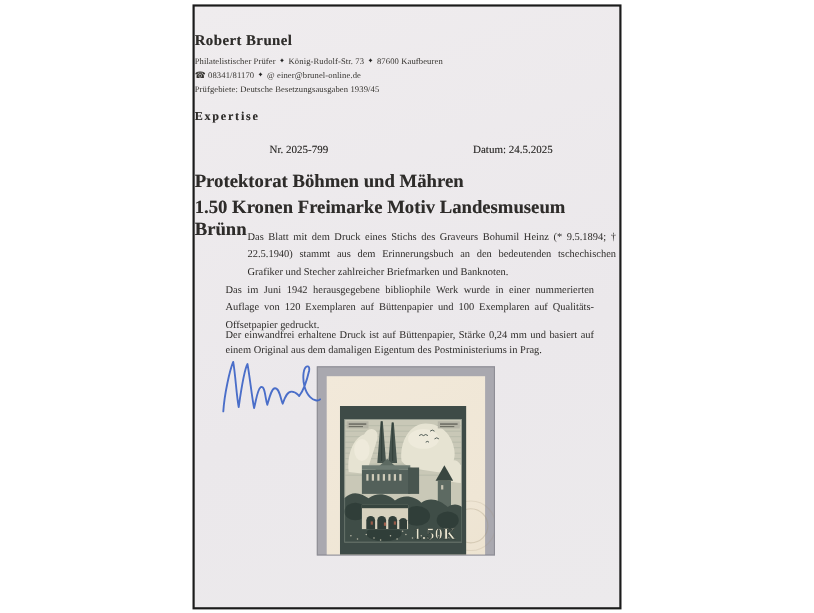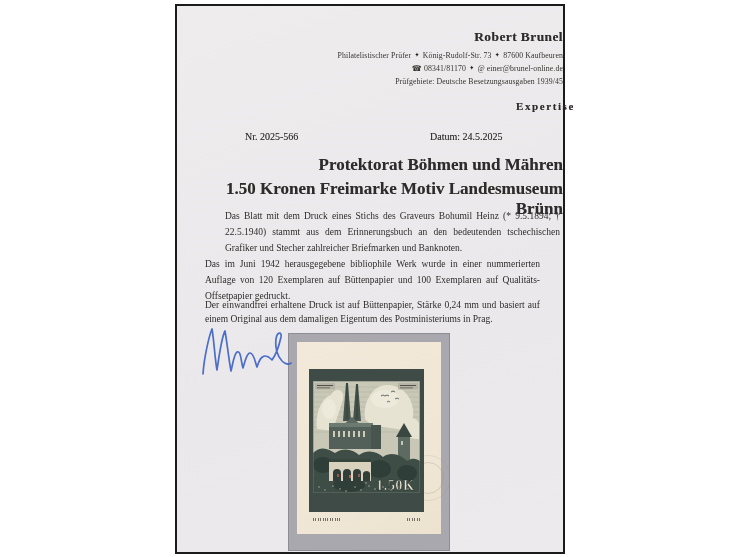--- a/index.html
+++ b/index.html
@@ -6,47 +6,47 @@
   body{background:#ffffff;font-family:"Liberation Serif", serif;}
   .page{position:relative;width:740px;height:557px;background:#ffffff;overflow:hidden;}
 
   .certificate{
     position:absolute;left:175px;top:4px;width:390px;height:550px;
     box-sizing:border-box;border:2px solid #1b1b1b;
     background:linear-gradient(160deg,#efecee 0%,#ebe8eb 60%,#eceaec 100%);
   }
   .certificate *{box-sizing:border-box;}
   .abs{position:absolute;}
-  .ctr{left:0;width:100%;text-align:right;padding-left:12px;}
+  .ctr{left:0;width:100%;text-align:left;}
   .txt{color:#2e2c2a;text-shadow:0 0 .4px rgba(40,40,40,.45);}
 
   .name{top:23px;font-size:13.5px;font-weight:bold;letter-spacing:.4px;}
   .small-line{font-size:7.8px;letter-spacing:.1px;color:#35332f;}
   .addr{top:45px;}
   .contact{top:58px;}
   .fields{top:71px;}
   .star{font-size:6.5px;position:relative;top:-1px;padding:0 1px;color:#222;}
   .ph-ic{font-size:8px;}
   .em-ic{font-size:7.5px;}
 
-  .expertise{top:94px;font-size:11px;font-weight:bold;letter-spacing:1.6px;margin-left:12px;}
+  .expertise{top:94px;font-size:11px;font-weight:bold;letter-spacing:1.6px;}
   .nr{top:125px;left:68px;font-size:10px;}
   .datum{top:125px;left:253px;font-size:10px;text-align:center;}
   .title{top:149px;font-size:17px;font-weight:bold;}
   .subtitle{top:173px;font-size:17px;font-weight:bold;}
 
   .para{left:28px;width:335px;font-size:9.5px;text-align:justify;color:#2e2c2a;}
   .p1{top:202px;line-height:16px;margin-left:20px;}
   .p2{top:250px;line-height:16px;}
   .p3{top:293px;line-height:13.5px;}
 
   .sig-svg{left:0;top:0;width:390px;height:550px;pointer-events:none;z-index:5;}
 
   .photo{
-    left:111px;top:327px;width:162px;height:218px;
+    left:111px;top:327px;width:162px;height:172px;
     background:#a9a8af;border:1px solid #8e8d95;overflow:hidden;z-index:2;
   }
   .mat{position:absolute;left:8px;top:8px;width:144px;height:192px;
        background:linear-gradient(145deg,#f2e9da 0%,#efe6d5 70%,#ece2cf 100%);}
   .stamp-wrap{position:absolute;left:12px;top:27px;width:115px;height:143px;}
   .smudge{position:absolute;height:3px;opacity:.8;
      background:repeating-linear-gradient(90deg,#55544a 0px,#55544a 1px,rgba(0,0,0,0) 1px,rgba(0,0,0,0) 2.4px);}
   .smudge.left{left:16px;top:176px;width:28px;}
   .smudge.right{left:110px;top:176px;width:14px;}
   .seal{position:absolute;border-radius:50%;border:1px solid rgba(160,146,116,.30);}
@@ -73,21 +73,21 @@
       <span class="ph-ic">☎</span>
       <span>08341/81170</span>
       <span class="star">✦</span>
       <span class="em-ic">@</span>
       <span>einer@brunel-online.de</span>
     </div>
 
     <div class="abs ctr small-line fields">Prüfgebiete: Deutsche Besetzungsausgaben 1939/45</div>
 
     <div class="abs ctr txt expertise">Expertise</div>
-    <div class="abs txt nr">Nr. 2025-566</div>
+    <div class="abs txt nr">Nr. 2025-799</div>
     <div class="abs txt datum">Datum: 24.5.2025</div>
     <div class="abs ctr txt title">Protektorat Böhmen und Mähren</div>
     <div class="abs ctr txt subtitle">1.50 Kronen Freimarke Motiv Landesmuseum Brünn</div>
 
     <div class="abs para p1">Das Blatt mit dem Druck eines Stichs des Graveurs Bohumil Heinz (* 9.5.1894; † 22.5.1940) stammt aus dem Erinnerungsbuch an den bedeutenden tschechischen Grafiker und Stecher zahlreicher Briefmarken und Banknoten.</div>
     <div class="abs para p2">Das im Juni 1942 herausgegebene bibliophile Werk wurde in einer nummerierten Auflage von 120 Exemplaren auf Büttenpapier und 100 Exemplaren auf Qualitäts-Offsetpapier gedruckt.</div>
     <div class="abs para p3">Der einwandfrei erhaltene Druck ist auf Büttenpapier, Stärke 0,24 mm und basiert auf einem Original aus dem damaligen Eigentum des Postministeriums in Prag.</div>
 
     <div class="abs photo">
       <div class="mat">

